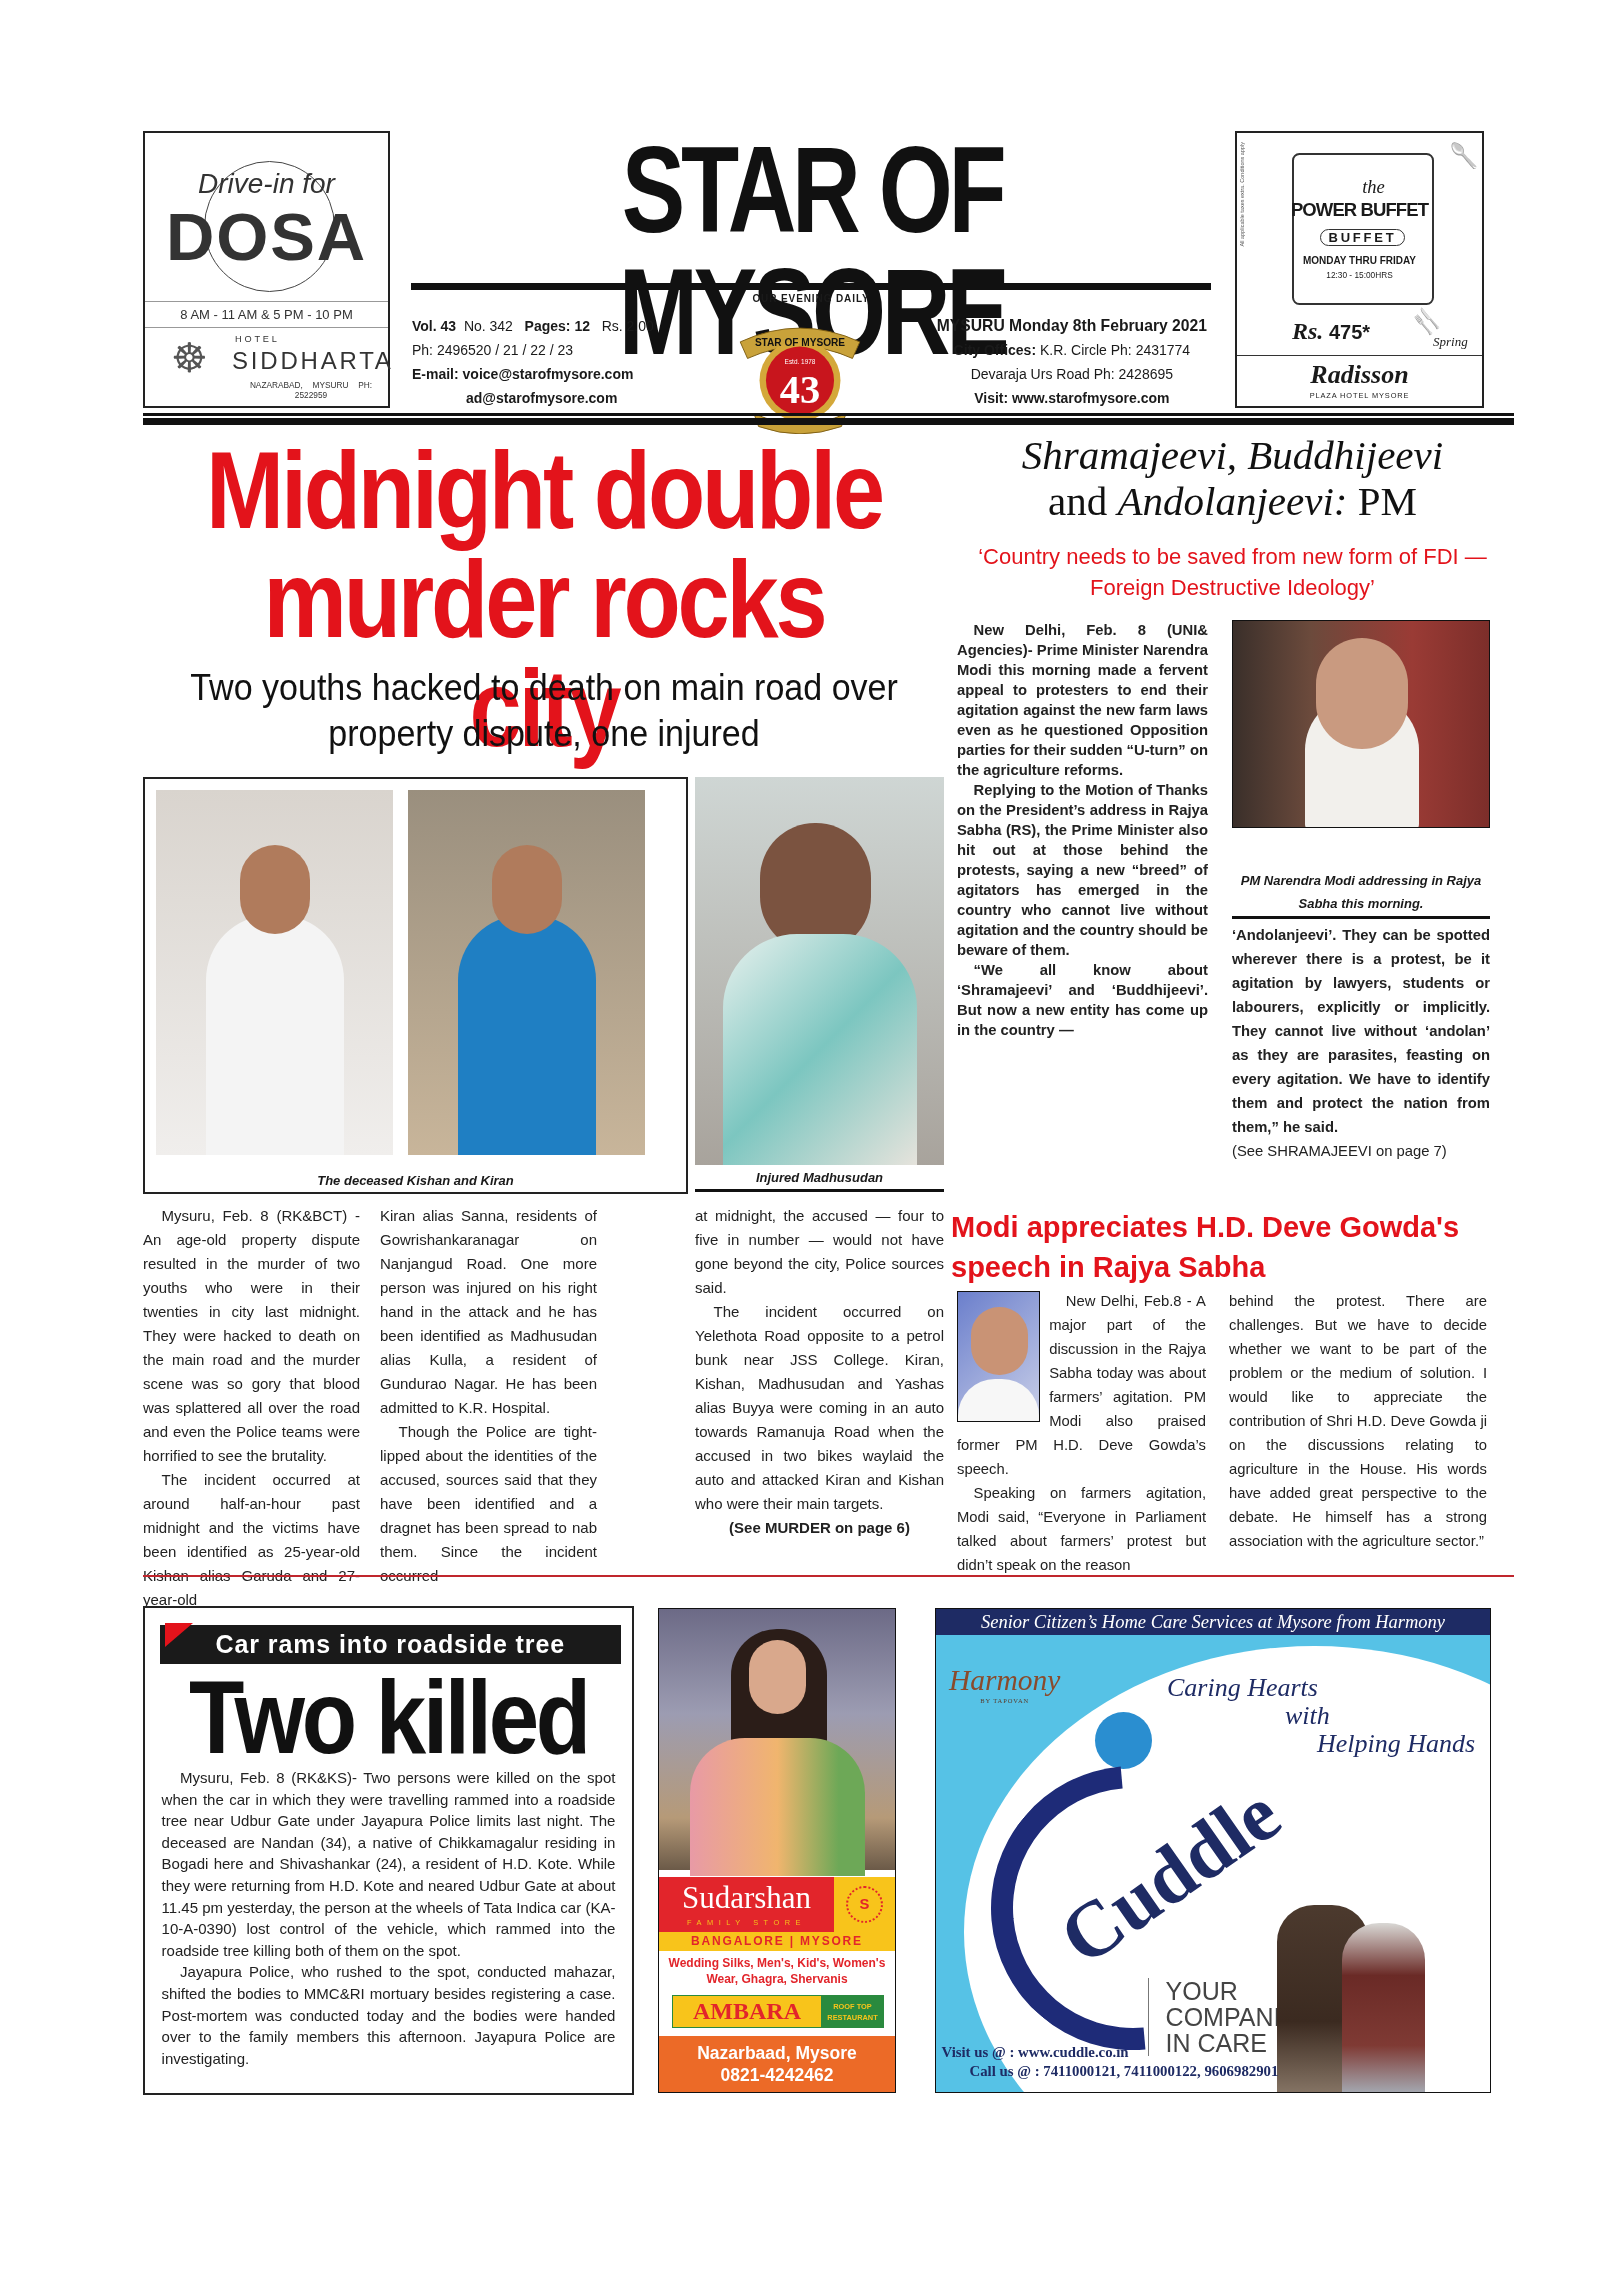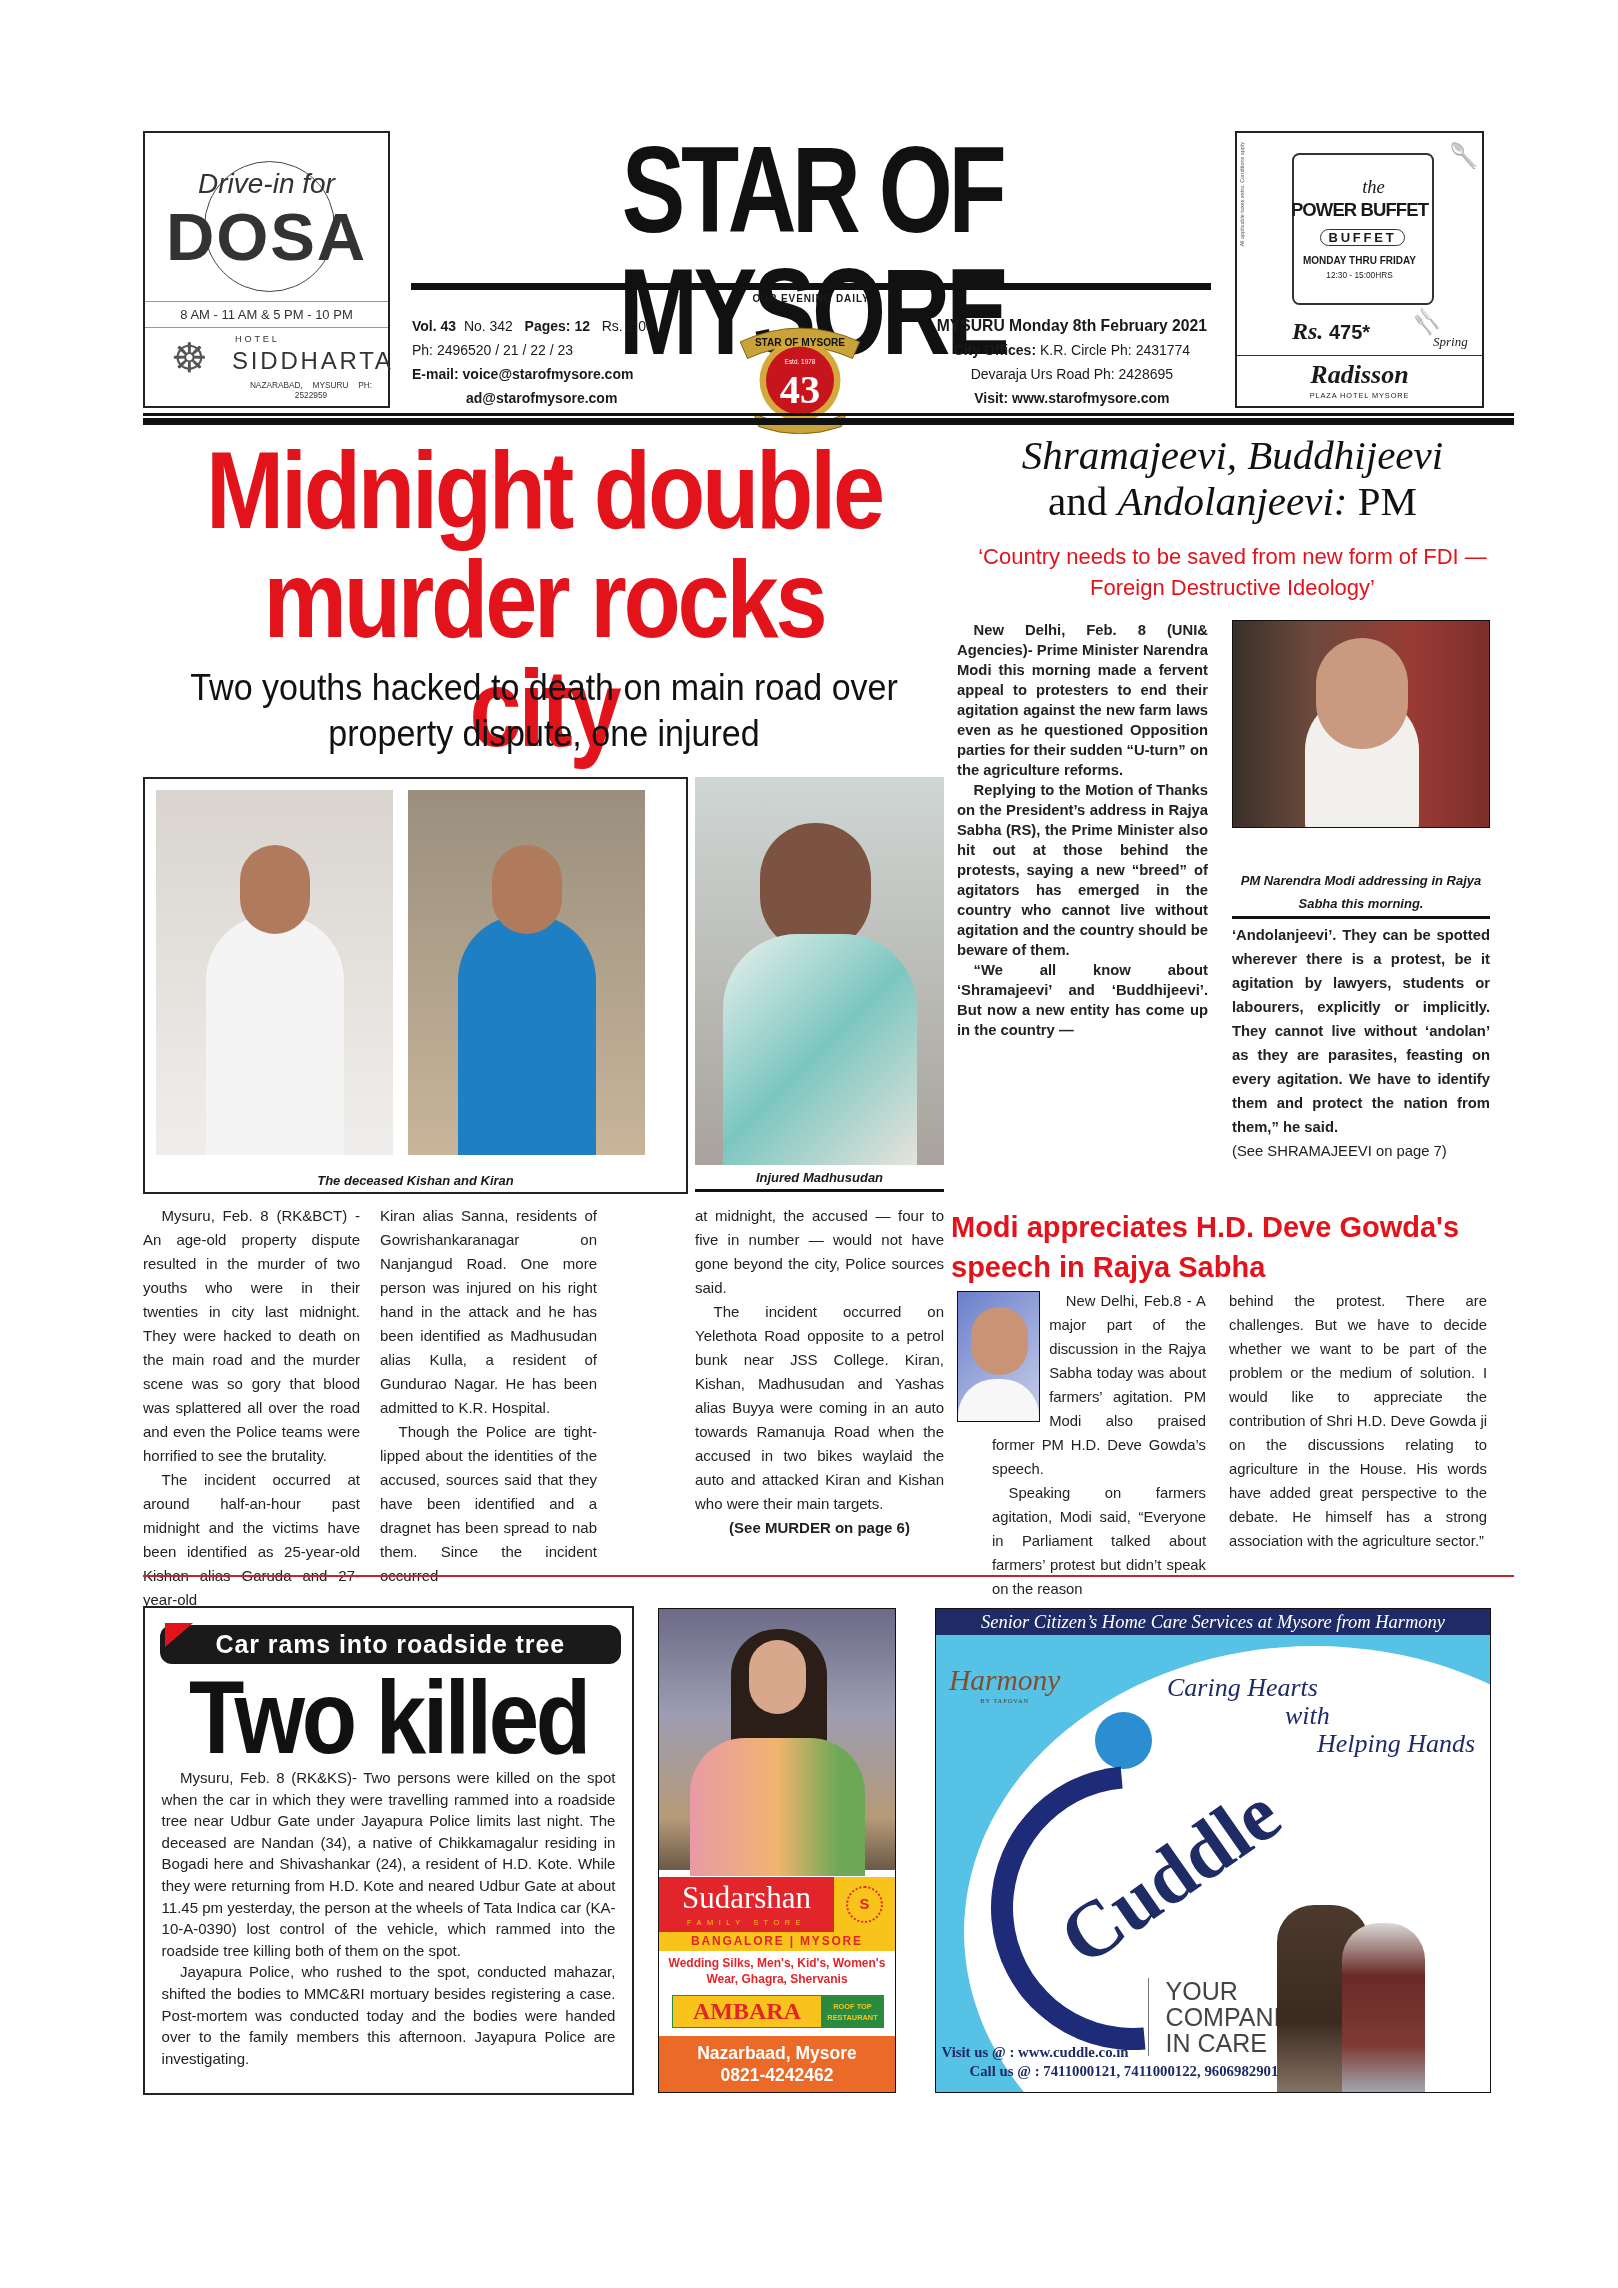--- a/index.html
+++ b/index.html
@@ -73,30 +73,30 @@
   .pm-photo { left:1232px; top:620px; width:258px; height:208px; border:1.8px solid #111; box-sizing:border-box; background:linear-gradient(90deg,#3a2f2a,#6b4a3c 30%,#9a3b35 70%,#7c2e2a); overflow:hidden; }
   .pm-photo .face { position:absolute; left:83px; top:16.6px; width:92px; height:111px; border-radius:46px; background:#c99a80; }
   .pm-photo .beard { position:absolute; left:72px; top:74px; width:114px; height:138px; border-radius:55px 55px 9.2px 9.2px; background:#f2f0ec; }
   .pm-cap { left:1232px; top:869px; width:258px; text-align:center; font-size:13px; line-height:23px; font-weight:bold; font-style:italic; }
   .pm-cap-rule { left:1232px; top:916px; width:258px; height:2.8px; background:#111; }
   .pm-col2 { left:1232px; top:923px; width:258px; font-size:14.8px; line-height:24px; font-weight:bold; text-align:justify; color:#222; }
   .pm-col2 .see2 { font-weight:normal; }
 
   .dg-head { left:951px; top:1207px; width:563px; text-align:left; font-weight:bold; color:#e3131b; font-size:29px; line-height:40px; }
   .dg-col1 { left:957px; top:1289px; width:249px; font-size:14.8px; line-height:24px; text-align:justify; color:#222; }
-  .dg-col1 p { margin:0; text-indent:16.6px;padding-left:35px; }
+  .dg-col1 p { margin:0; text-indent:16.6px; }
   .dg-photo { float:left; width:81px; height:129px; margin:1.8px 9.2px 1.8px 0; border:0.9px solid #111; background:linear-gradient(135deg,#6b7fcc,#c9cfe8); position:relative; overflow:hidden; }
   .dg-photo .face { position:absolute; left:13px; top:14.8px; width:57px; height:68px; border-radius:28px; background:#c99375; }
   .dg-photo .body { position:absolute; left:0; right:0; bottom:0; height:42px; background:#f7f7f7; border-radius:37px 37px 0 0; }
   .dg-col2 { left:1229px; top:1289px; width:258px; font-size:14.8px; line-height:24px; text-align:justify; color:#222; }
   .red-rule { left:143px; top:1575px; width:1371px; height:1.8px; background:#c0262d; }
 
   
   .tk-box { left:143px; top:1606px; width:491px; height:489px; }
-  .tk-kicker { position:absolute; left:14.8px; top:16.6px; width:461px; height:39px; background:#1a1a1a; color:#fff; font-weight:bold; font-size:25px; line-height:39px; text-align:center; letter-spacing:0.9px;border-radius:12px; }
+  .tk-kicker { position:absolute; left:14.8px; top:16.6px; width:461px; height:39px; background:#1a1a1a; color:#fff; font-weight:bold; font-size:25px; line-height:39px; text-align:center; letter-spacing:0.9px; }
   .tk-flag { position:absolute; left:20px; top:14.8px; width:0; height:0; border-top:24px solid #e3131b; border-right:28px solid transparent; }
   .tk-head { position:absolute; left:11px; right:11px; top:54px; text-align:center; font-weight:bold; font-size:103px; line-height:111px; letter-spacing:-3.7px; transform:scaleX(0.88); color:#111; }
   .tk-body { position:absolute; left:16.6px; right:16.6px; top:159px; font-size:15px; line-height:21.6px; text-align:justify; color:#222; }
   .tk-body p { margin:0; text-indent:18.5px; }
 
   
   .sd-ad { left:658px; top:1608px; width:238px; height:485px; border:1.8px solid #111; box-sizing:border-box; overflow:hidden; background:#fff; }
   .sd-photo { position:absolute; left:0; right:0; top:0; height:261px; background:linear-gradient(#6c6a86,#9c9cb2 40%,#b69a78 80%,#6b5a48); }
   .sd-photo .woman-face { position:absolute; left:90px; top:31px; width:57px; height:74px; border-radius:29.5px; background:#d9a88c; }
   .sd-photo .hair { position:absolute; left:72px; top:20px; width:96px; height:157px; border-radius:46px 46px 18.5px 18.5px; background:#2b1d18; z-index:0; }

